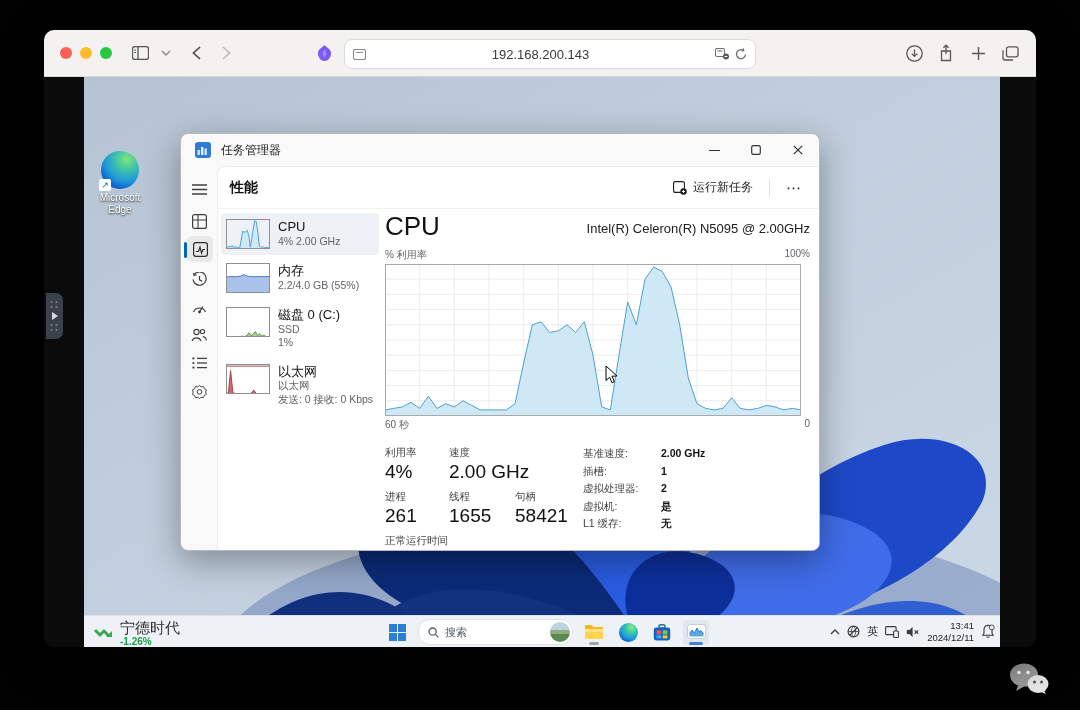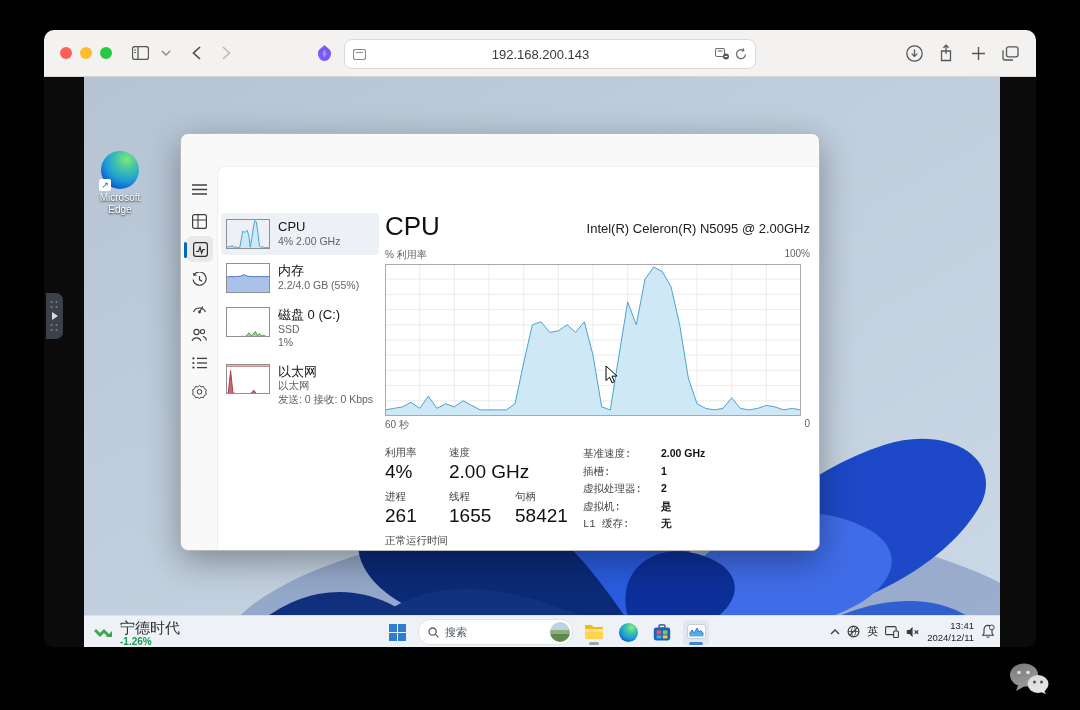--- a/index.html
+++ b/index.html
@@ -75,21 +75,21 @@
   .axisrow{display:flex;justify-content:space-between;font-size:10px;color:#5f6368;margin-top:9px;}
   .axisrow2{display:flex;justify-content:space-between;font-size:10px;color:#5f6368;margin-top:2px;}
   .bigchart{display:block;margin-top:2px;}
   .stats{position:relative;margin-top:14px;}
   .srow{display:flex;margin-bottom:7px;}
   .sblock{margin-right:14px;}
   .sb-l{font-size:10.5px;color:#444;}
   .sb-v{font-size:19px;color:#101010;margin-top:1px;}
   .details{position:absolute;left:198px;top:1px;}
   .drow{display:flex;font-size:10.5px;margin-bottom:3.5px;}
-  .d-l{width:78px;color:#444;font-family:Liberation Mono, monospace;}
+  .d-l{width:78px;color:#444;}
   .d-v{color:#111;font-weight:bold;}
 
   
   .taskbar{position:absolute;left:0;right:0;bottom:0;height:31px;background:#eef2f7;
            border-top:1px solid #dde2e8;}
   .tb-widget{position:absolute;left:10px;top:3px;display:flex;align-items:center;gap:6px;}
   .wt{font-size:15px;color:#303030;line-height:1.15;}
   .wc{font-size:10px;line-height:1.1;}
   .tb-center{position:absolute;left:300px;top:3px;display:flex;align-items:center;gap:8px;}
   .appico{width:26px;height:25px;display:flex;align-items:center;justify-content:center;border-radius:4px;position:relative;}
@@ -246,20 +246,47 @@
         </svg>
 
         <div class="dicon" style="left:6px;top:74px;">
           <div class="edge-circle glyph">
             <span class="sc">↗</span>
           </div>
           <div class="lbl">Microsoft Edge</div>
         </div>
 
         <div class="tm">
+          <div class="tm-titlebar">
+            <svg width="16" height="16" viewBox="0 0 16 16">
+              <rect x="0" y="0" width="16" height="16" rx="3" fill="#2f7bd6"></rect>
+              <rect x="2.5" y="8" width="2.4" height="5" fill="#cfe6ff"></rect>
+              <rect x="6" y="5" width="2.4" height="8" fill="#eaf4ff"></rect>
+              <rect x="9.5" y="6.5" width="2.4" height="6.5" fill="#cfe6ff"></rect>
+            </svg>
+            <span class="tm-title">任务管理器</span>
+            <div class="tm-controls">
+              <div class="tm-ctl">
+                <svg width="11" height="11" viewBox="0 0 11 11">
+                    <line x1="0" y1="5.5" x2="11" y2="5.5" stroke="#333" stroke-width="1.2"></line>
+                  </svg>
+              </div>
+              <div class="tm-ctl">
+                <svg width="10" height="10" viewBox="0 0 10 10">
+                    <rect x="0.7" y="0.7" width="8.6" height="8.6" rx="1.6" fill="none" stroke="#333" stroke-width="1.2"></rect>
+                  </svg>
+              </div>
+              <div class="tm-ctl">
+                <svg width="10" height="10" viewBox="0 0 10 10">
+                    <line x1="0.8" y1="0.8" x2="9.2" y2="9.2" stroke="#333" stroke-width="1.2"></line>
+                    <line x1="9.2" y1="0.8" x2="0.8" y2="9.2" stroke="#333" stroke-width="1.2"></line>
+                  </svg>
+              </div>
+            </div>
+          </div>
 
           <div class="tm-rail">
             <div class="rail-item" style="top:11px;">
               <svg width="15" height="11" viewBox="0 0 15 11">
                 <line x1="0" y1="1" x2="15" y2="1" stroke="#3e3e3e" stroke-width="1.4"></line>
                   <line x1="0" y1="5.5" x2="15" y2="5.5" stroke="#3e3e3e" stroke-width="1.4"></line>
                   <line x1="0" y1="10" x2="15" y2="10" stroke="#3e3e3e" stroke-width="1.4"></line>
               </svg>
             </div>
             <div class="rail-item" style="top:43px;">
@@ -311,20 +338,36 @@
             <div class="rail-item" style="top:213px;">
               <svg width="15" height="15" viewBox="0 0 15 15">
                 <path d="M7.5 1 L9.3 2.6 L11.8 2.2 L12.8 4.6 L15 5.8 L14.2 8.2 L15 10.6 L12.8 11.8 L11.8 14.2 L9.3 13.8 L7.5 15 L5.7 13.8 L3.2 14.2 L2.2 11.8 L0 10.6 L0.8 8.2 L0 5.8 L2.2 4.6 L3.2 2.2 L5.7 2.6 Z" fill="none" stroke="#3e3e3e" stroke-width="1" transform="scale(0.93) translate(0.5,0.5)"></path>
                 <circle cx="7.5" cy="7.8" r="2.3" fill="none" stroke="#3e3e3e" stroke-width="1"></circle>
               </svg>
             </div>
 
           </div>
 
           <div class="tm-card">
+            <div class="tm-header">
+              <span class="tm-page-title">性能</span>
+              <div class="tm-header-right">
+                <div class="runtask">
+                  <svg width="14" height="14" viewBox="0 0 14 14">
+                    <rect x="0.6" y="0.6" width="10.8" height="10.8" rx="2" fill="none" stroke="#1b1b1b" stroke-width="1.1"></rect>
+                    <circle cx="10.5" cy="10.5" r="3.2" fill="#1b1b1b"></circle>
+                    <line x1="10.5" y1="9" x2="10.5" y2="12" stroke="#fff" stroke-width="1"></line>
+                    <line x1="9" y1="10.5" x2="12" y2="10.5" stroke="#fff" stroke-width="1"></line>
+                  </svg>
+                  <span>运行新任务</span>
+                </div>
+                <div class="vdiv"></div>
+                <span class="more">⋯</span>
+              </div>
+            </div>
 
             <div class="perf-list">
               <div class="perf-item sel">
                 <svg class="mini" width="44" height="30">
                     <polygon points="0,30 0.0,29.1 1.5,28.5 3.0,27.0 4.6,28.2 6.1,26.4 7.6,28.5 9.1,27.6 10.6,28.5 12.1,28.8 13.7,28.8 15.2,21.0 16.7,12.0 18.2,13.5 19.7,12.6 21.2,11.4 22.8,16.5 24.3,28.2 25.8,19.5 27.3,9.0 28.8,1.5 30.3,3.0 31.9,13.5 33.4,27.0 34.9,28.5 36.4,27.6 37.9,28.5 39.4,28.8 41.0,28.2 42.5,28.8 44.0,28.5 44,30" fill="#cfe8f6"></polygon>
                     <polyline points="0.0,29.1 1.5,28.5 3.0,27.0 4.6,28.2 6.1,26.4 7.6,28.5 9.1,27.6 10.6,28.5 12.1,28.8 13.7,28.8 15.2,21.0 16.7,12.0 18.2,13.5 19.7,12.6 21.2,11.4 22.8,16.5 24.3,28.2 25.8,19.5 27.3,9.0 28.8,1.5 30.3,3.0 31.9,13.5 33.4,27.0 34.9,28.5 36.4,27.6 37.9,28.5 39.4,28.8 41.0,28.2 42.5,28.8 44.0,28.5" fill="none" stroke="#4da1d0" stroke-width="1"></polyline>
                     <rect x="0.5" y="0.5" width="43" height="29" fill="none" stroke="#8f8f8f" stroke-width="1"></rect>
                   </svg>
                 <div>
                   <div class="pi-name">CPU</div>

